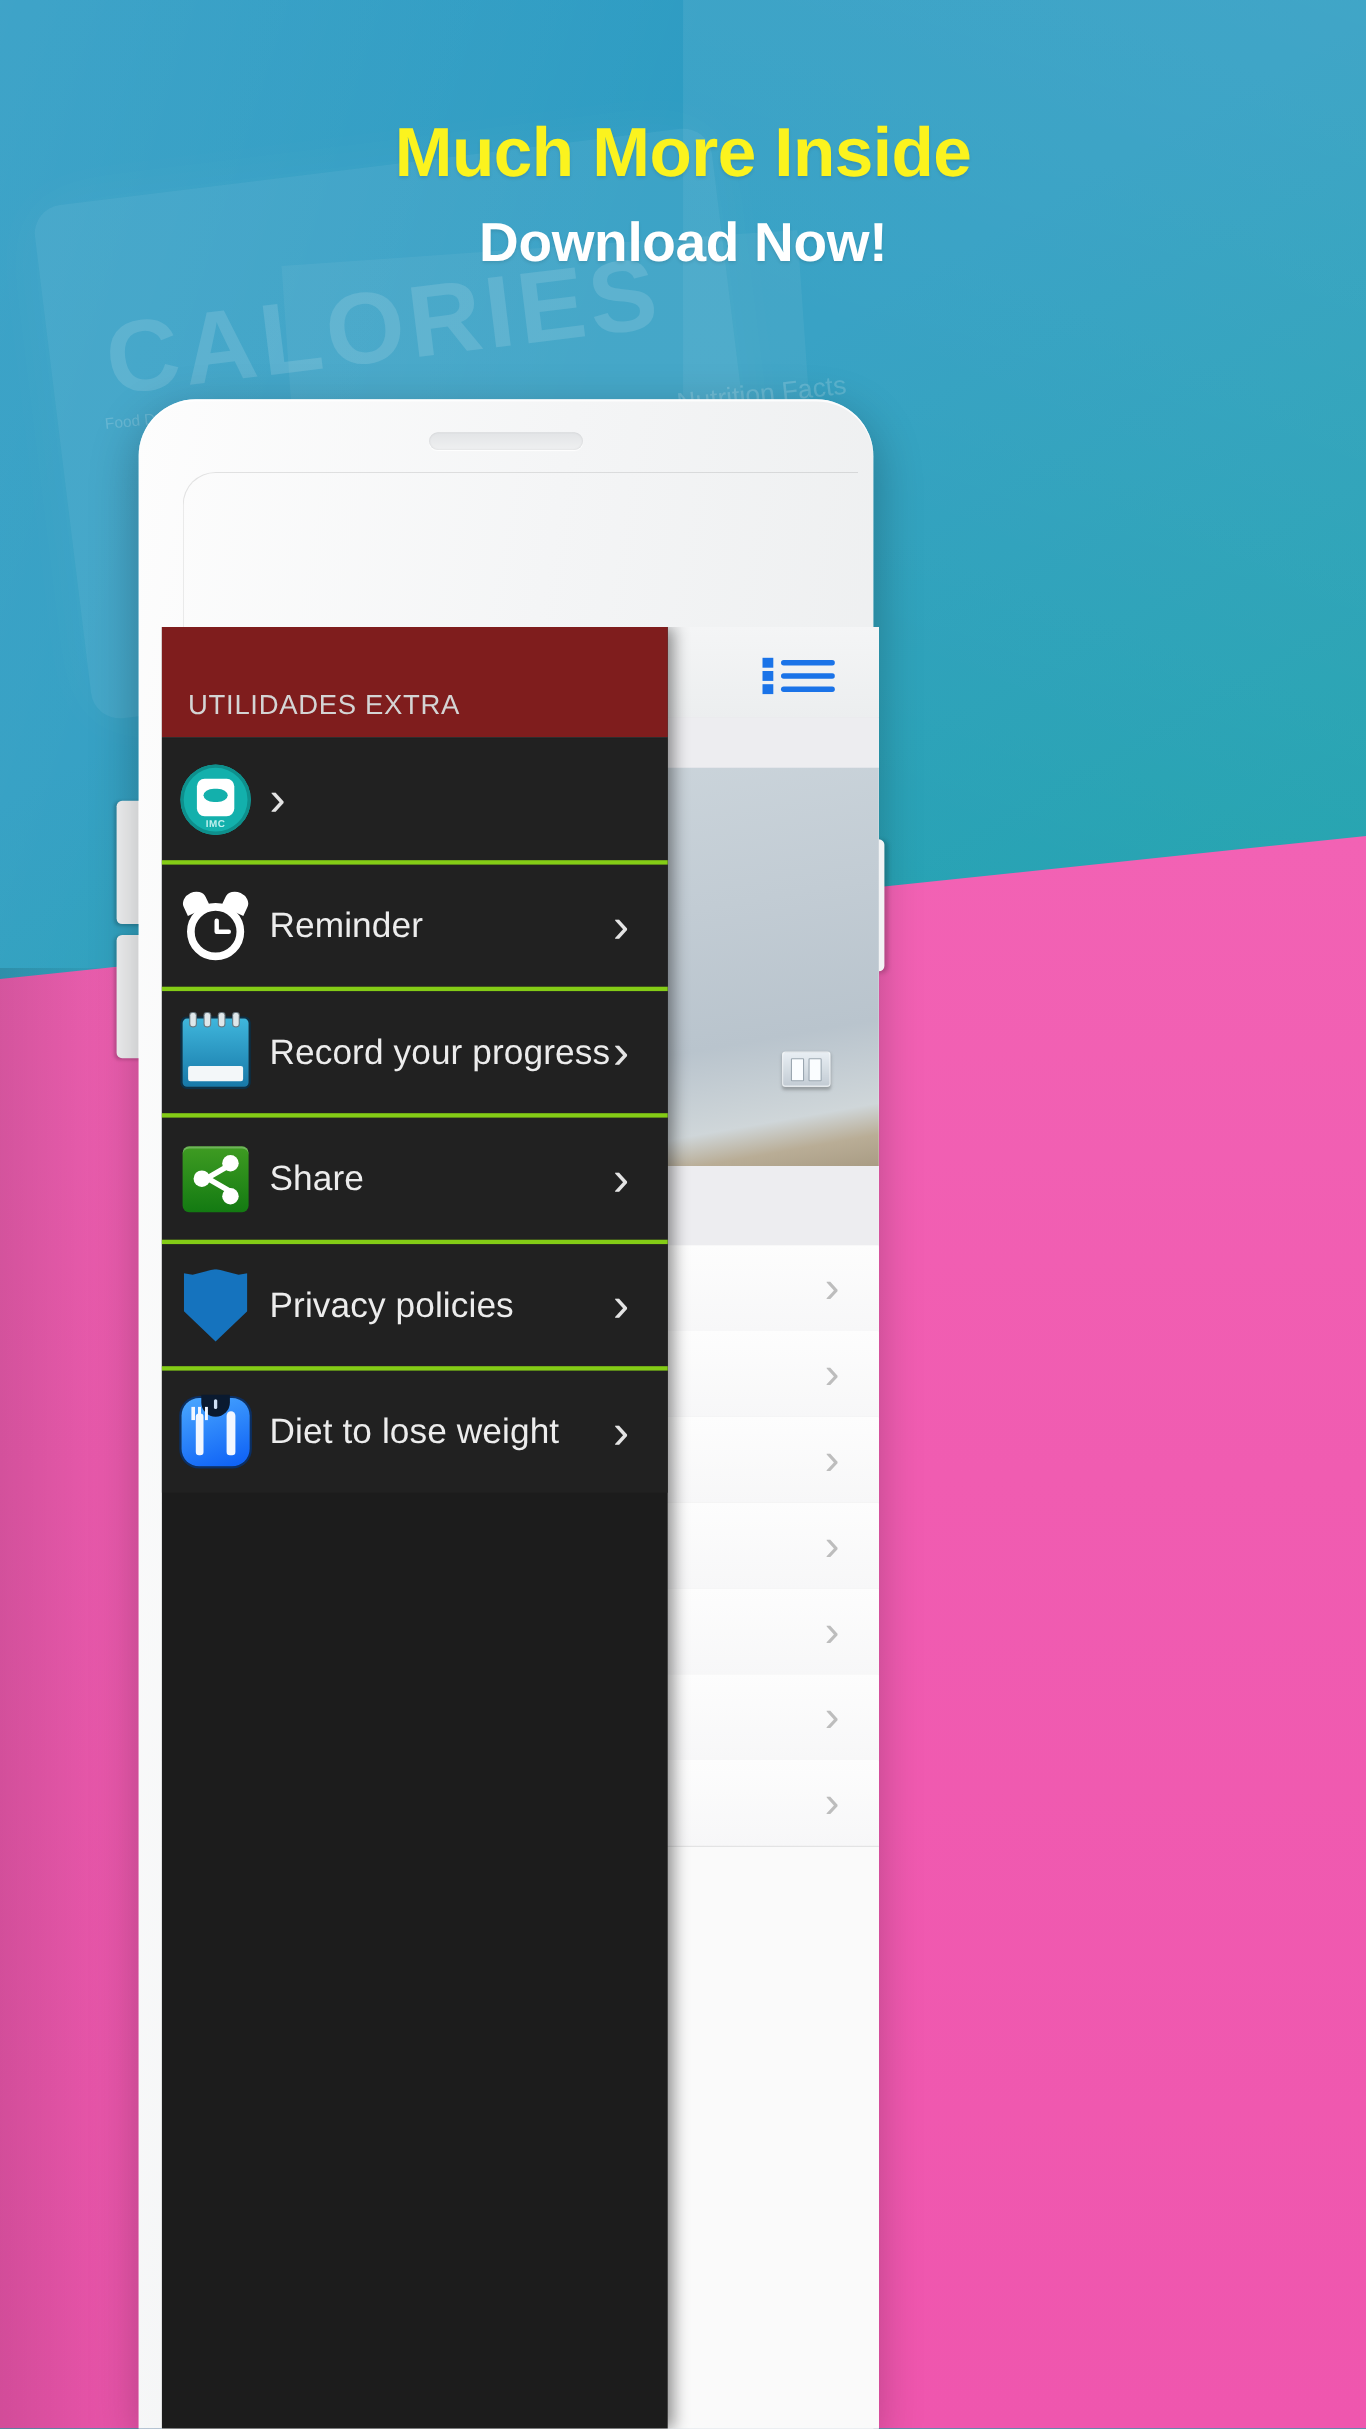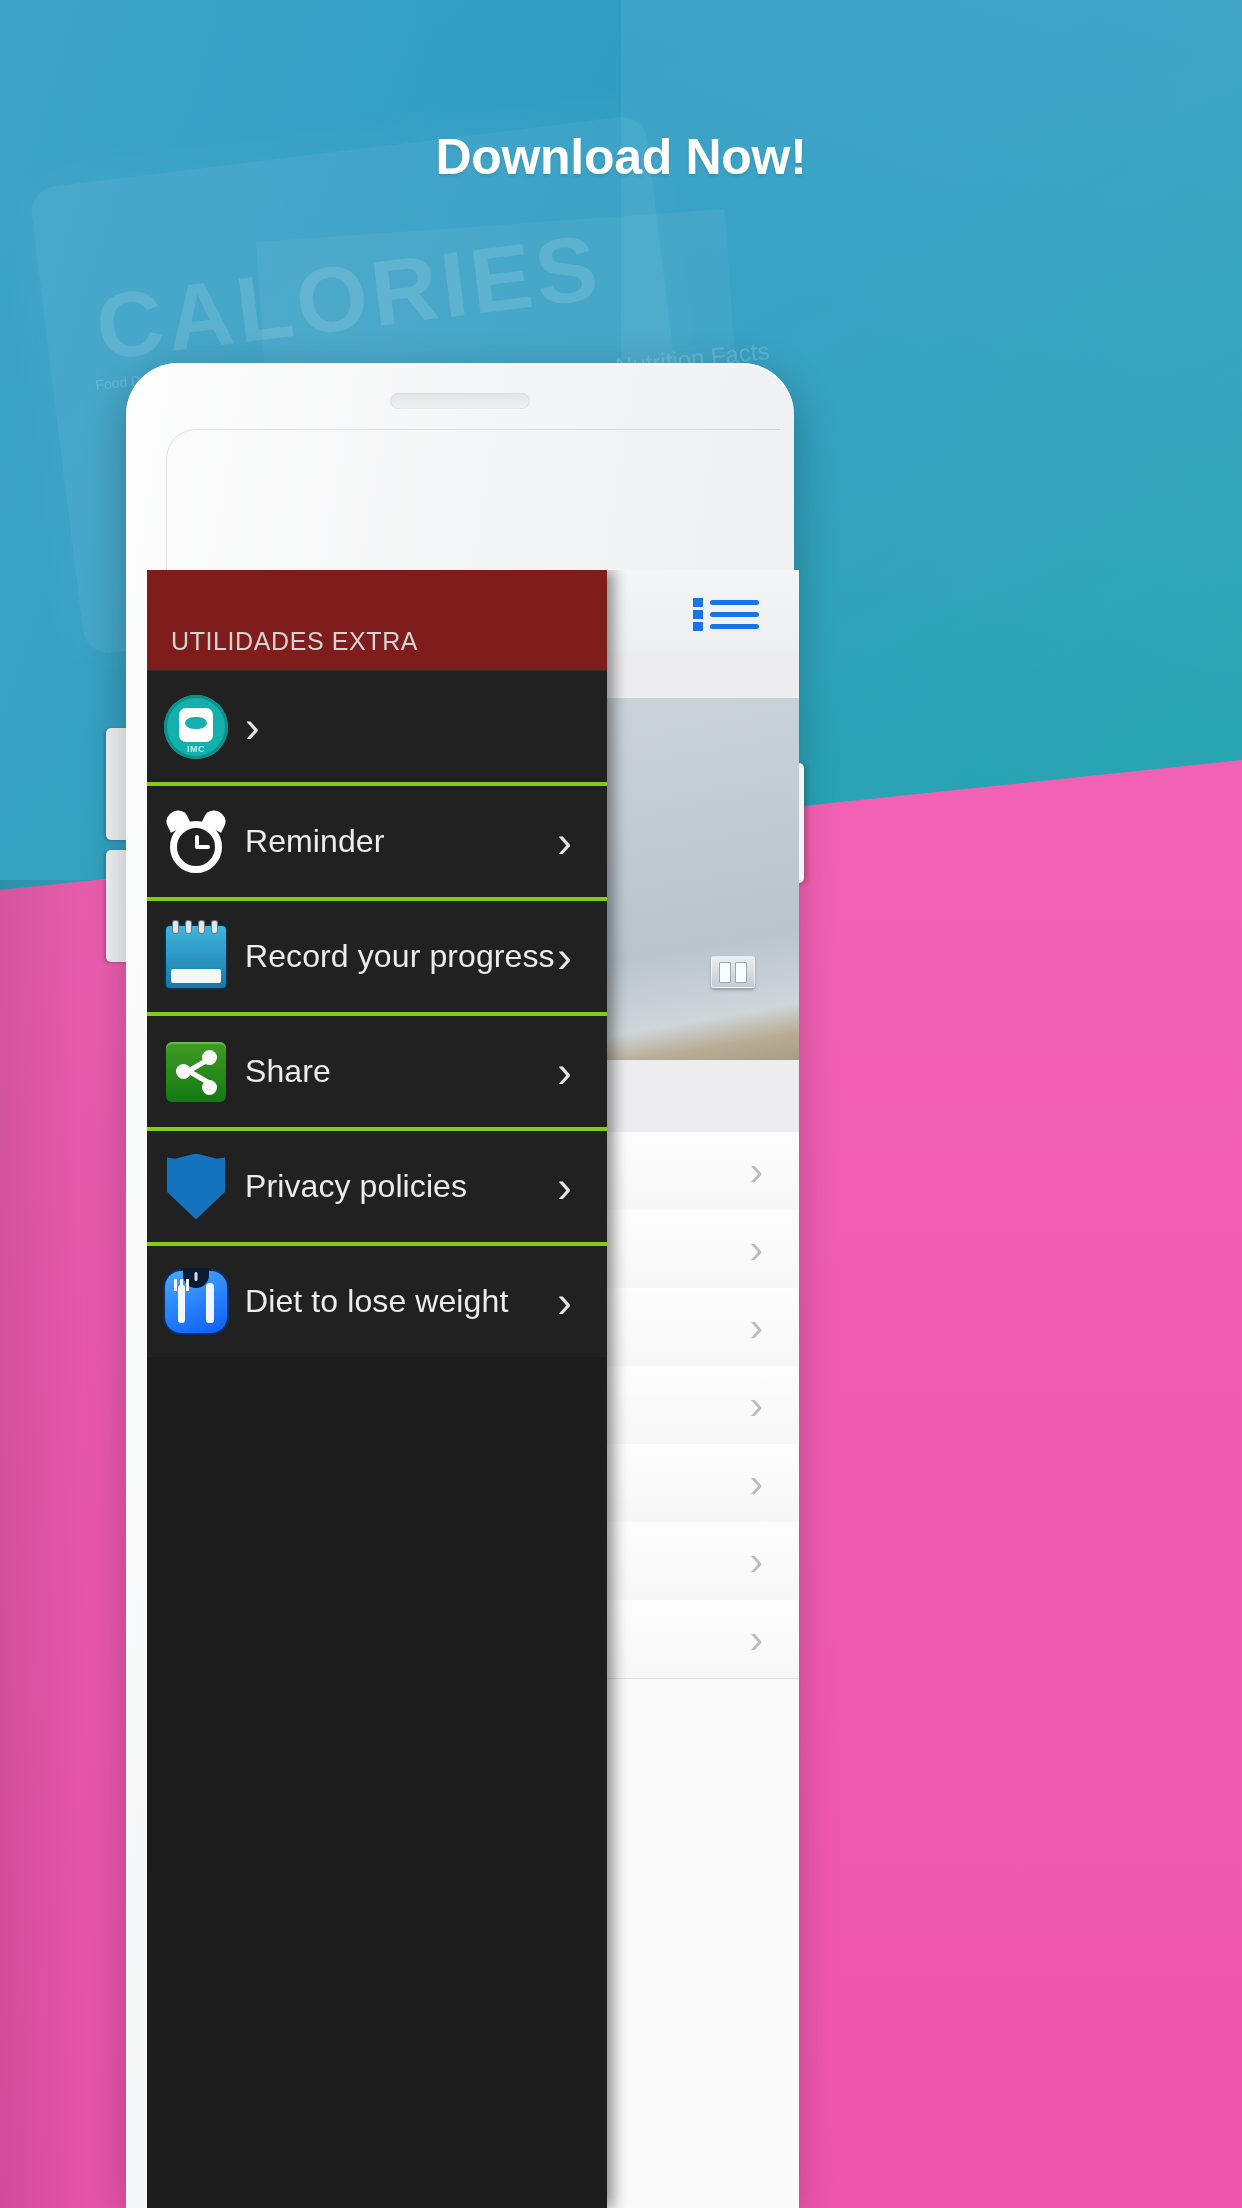--- a/index.html
+++ b/index.html
@@ -251,20 +251,21 @@
   <div class="ghost-small" style="left:615px;top:345px;font-size:24px;">Nutrition Facts</div>
   <div class="ghost-small" style="left:370px;top:380px;">How to Burn 70 Calories</div>
   <div class="ghost-small" style="left:390px;top:448px;font-size:15px;">walking</div>
   <div class="ghost-small" style="left:95px;top:368px;font-size:14px;">Food Detail  /  Jump Quantity</div>
 
   <div class="bg-pink"></div>
   <div class="bg-pink-left-dark"></div>
 </div>
 
 <div id="headline">
+  <div class="h-main">Much More Inside</div>
   <div class="h-sub">Download Now!</div>
 </div>
 
 <div id="phone">
   <div class="btn-rail btn-v1"></div>
   <div class="btn-rail btn-v2"></div>
 
   <div class="phone-body">
     <div class="btn-p"></div>
     <div class="speaker"></div>

